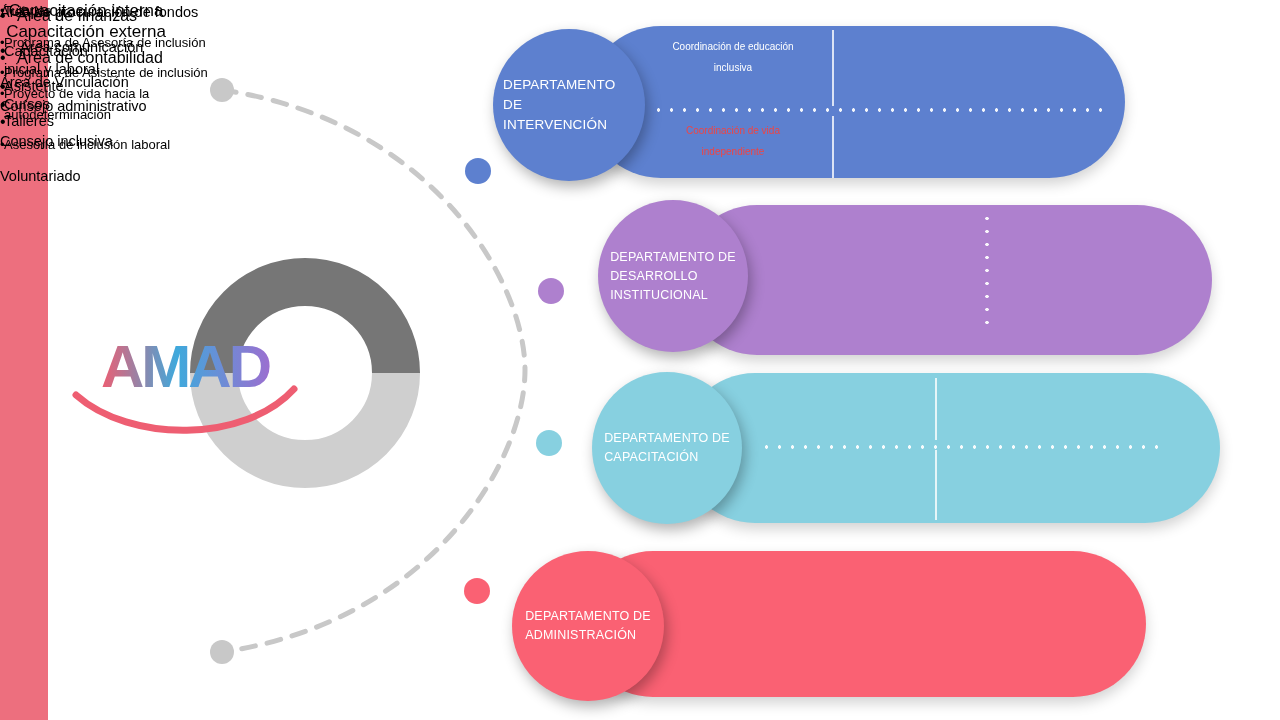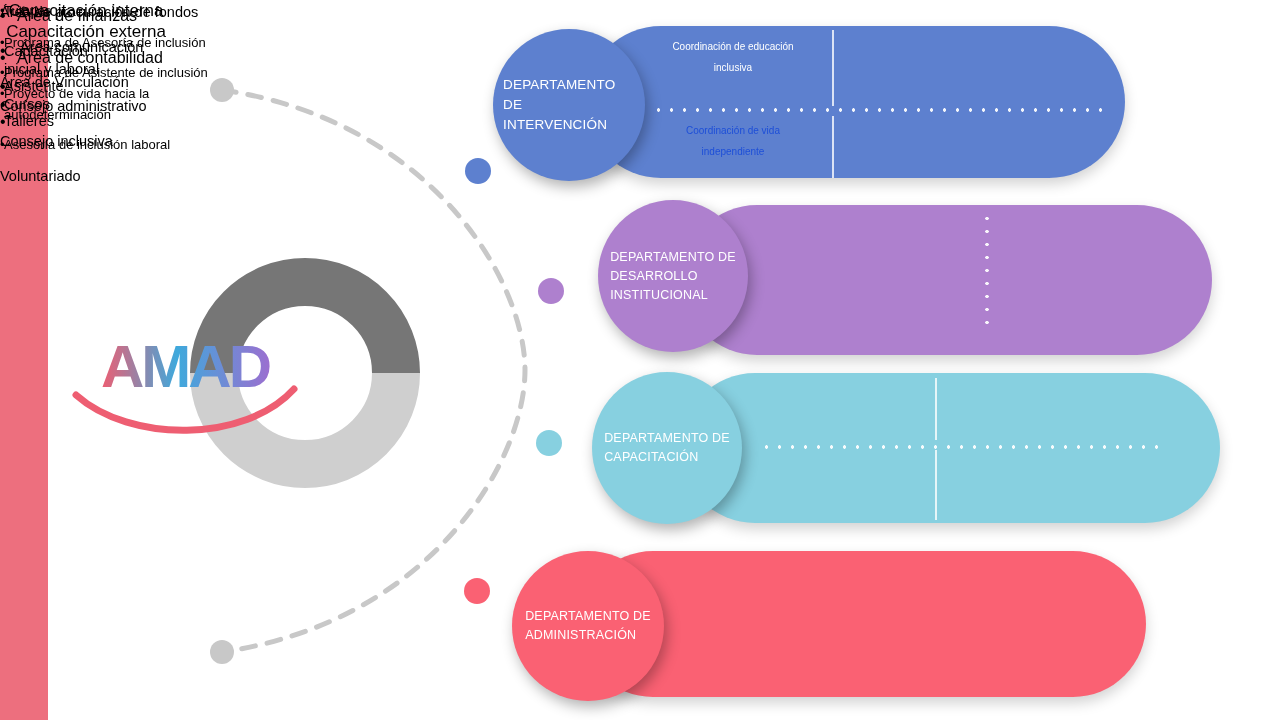--- a/index.html
+++ b/index.html
@@ -124,21 +124,21 @@
 
     <div class="vline" style="left:832px;top:30px;height:76px;"></div>
     <div class="vline" style="left:832px;top:116px;height:62px;"></div>
 
     <div class="hdots" style="left:652px;top:108px;width:452px;"></div>
 
     <div class="txt mid-label" style="left:640px;top:36px;width:186px;color:#fff;position:absolute;">
       <div>Coordinación  de educación</div>
       <div>inclusiva</div>
     </div>
-    <div class="txt mid-label" style="left:640px;top:120px;width:186px;color:#1d4ed8;position:absolute;">
+    <div class="txt mid-label" style="left:640px;top:120px;width:186px;color:#ef4444;position:absolute;">
       <div>Coordinación  de vida</div>
       <div>independiente</div>
     </div>
 
     <div class="txt list" style="left:845px;top:38px;width:255px;">
       <div class="li" style="margin-bottom:11px;">Tutorías</div>
       <div class="li" style="margin-bottom:9px;">Programa de Asesoría de inclusión</div>
       <div class="li">Programa de Asistente de inclusión</div>
     </div>
 

